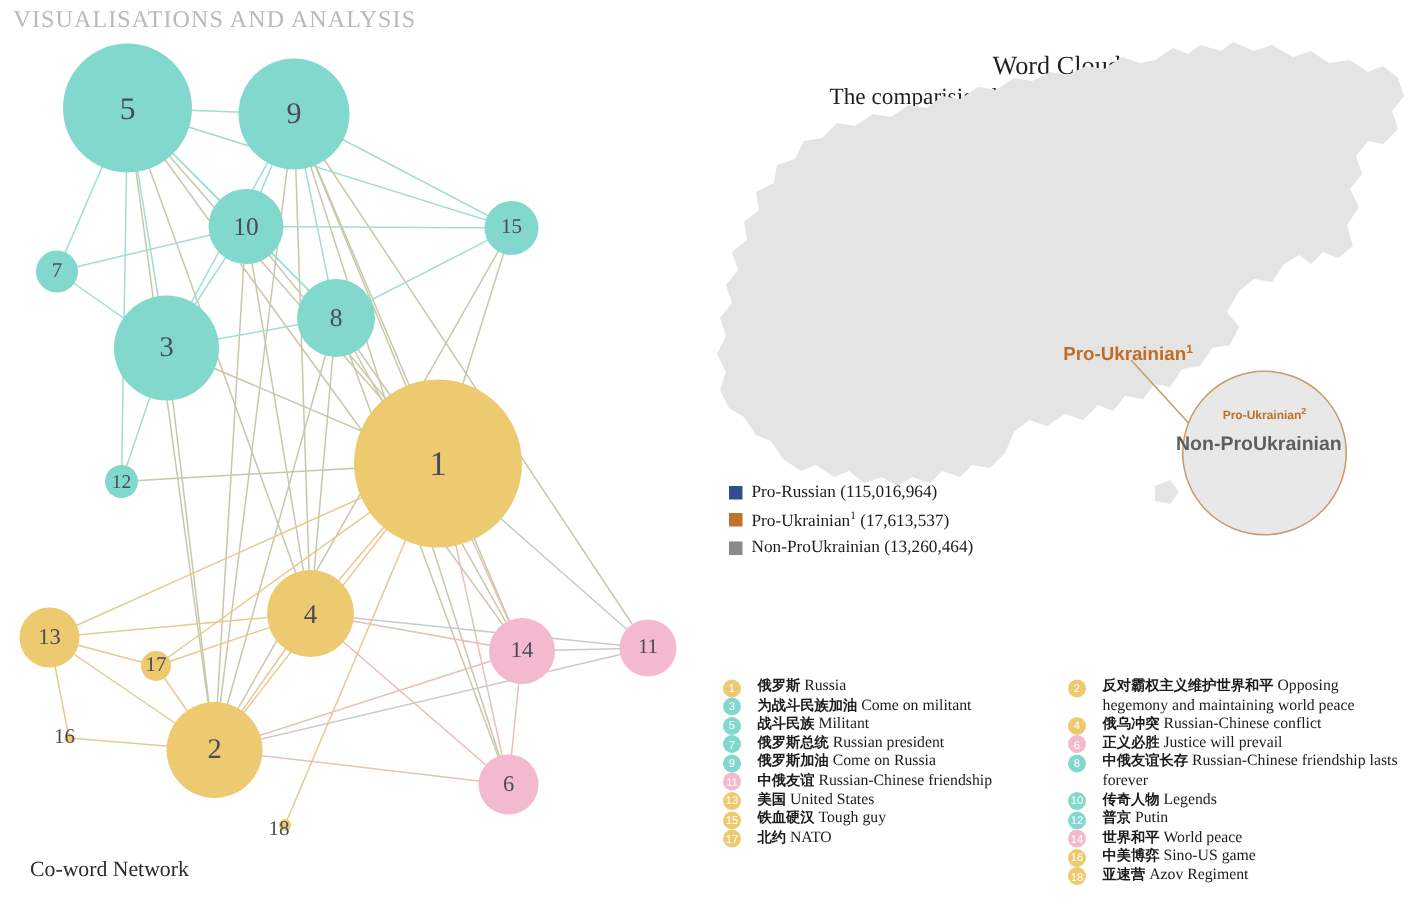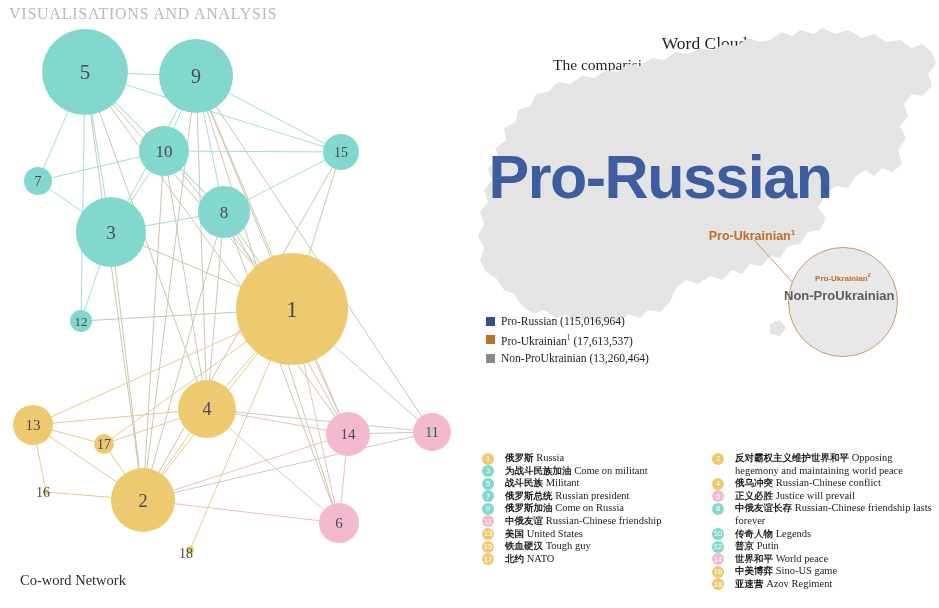--- a/index.html
+++ b/index.html
@@ -84,21 +84,21 @@
   .wc-word-u2 sup { font-size:6px; }
   .wc-word-npu {
     position:absolute; left:314px; top:288px; width:118px;
     text-align:left;
     font-family:"Liberation Sans", sans-serif;
     font-weight:bold; font-size:13px;
     color:#5e5e5e; white-space:nowrap;
   }
 
   
-  .legend { position:absolute; left:16px; top:312px; }
+  .legend { position:absolute; left:16px; top:319px; }
   .legend-row {
     display:flex; align-items:center; gap:6px;
     height:18.5px;
     font-size:11.5px; color:#1c1c1c;
     font-family:"Liberation Serif", serif;
   }
   .legend-swatch { width:9px; height:9px; flex:0 0 9px; display:block; }
   .legend-row sup { font-size:7.5px; }
 
   
@@ -306,21 +306,20 @@
       <path fill="#e4e4e4" d="M 322,280 L 334,274 L 344,280 L 348,292 L 340,302 L 328,300 L 320,290 Z"></path>
       <path fill="#e4e4e4" d="M 300,306 L 310,302 L 316,310 L 310,318 L 300,316 Z"></path>
     </svg>
 
     <svg class="zoom-leader" viewBox="0 0 120 120">
       <line x1="44" y1="0" x2="86" y2="46" stroke="#c99a66" stroke-width="1"></line>
     </svg>
 
     <div class="zoom-circle"></div>
 
-    <div class="wc-word-main">Pro-Russian</div>
 
     <div class="wc-word-u1"><span>Pro-Ukrainian</span><sup>1</sup></div>
 
     <div class="wc-word-u2"><span>Pro-Ukrainian</span><sup>2</sup></div>
 
     <div class="wc-word-npu">Non-ProUkrainian</div>
 
     <div class="legend" id="legend">
         <div class="legend-row">
           <span class="legend-swatch" style="background: rgb(47, 79, 143);"></span>

